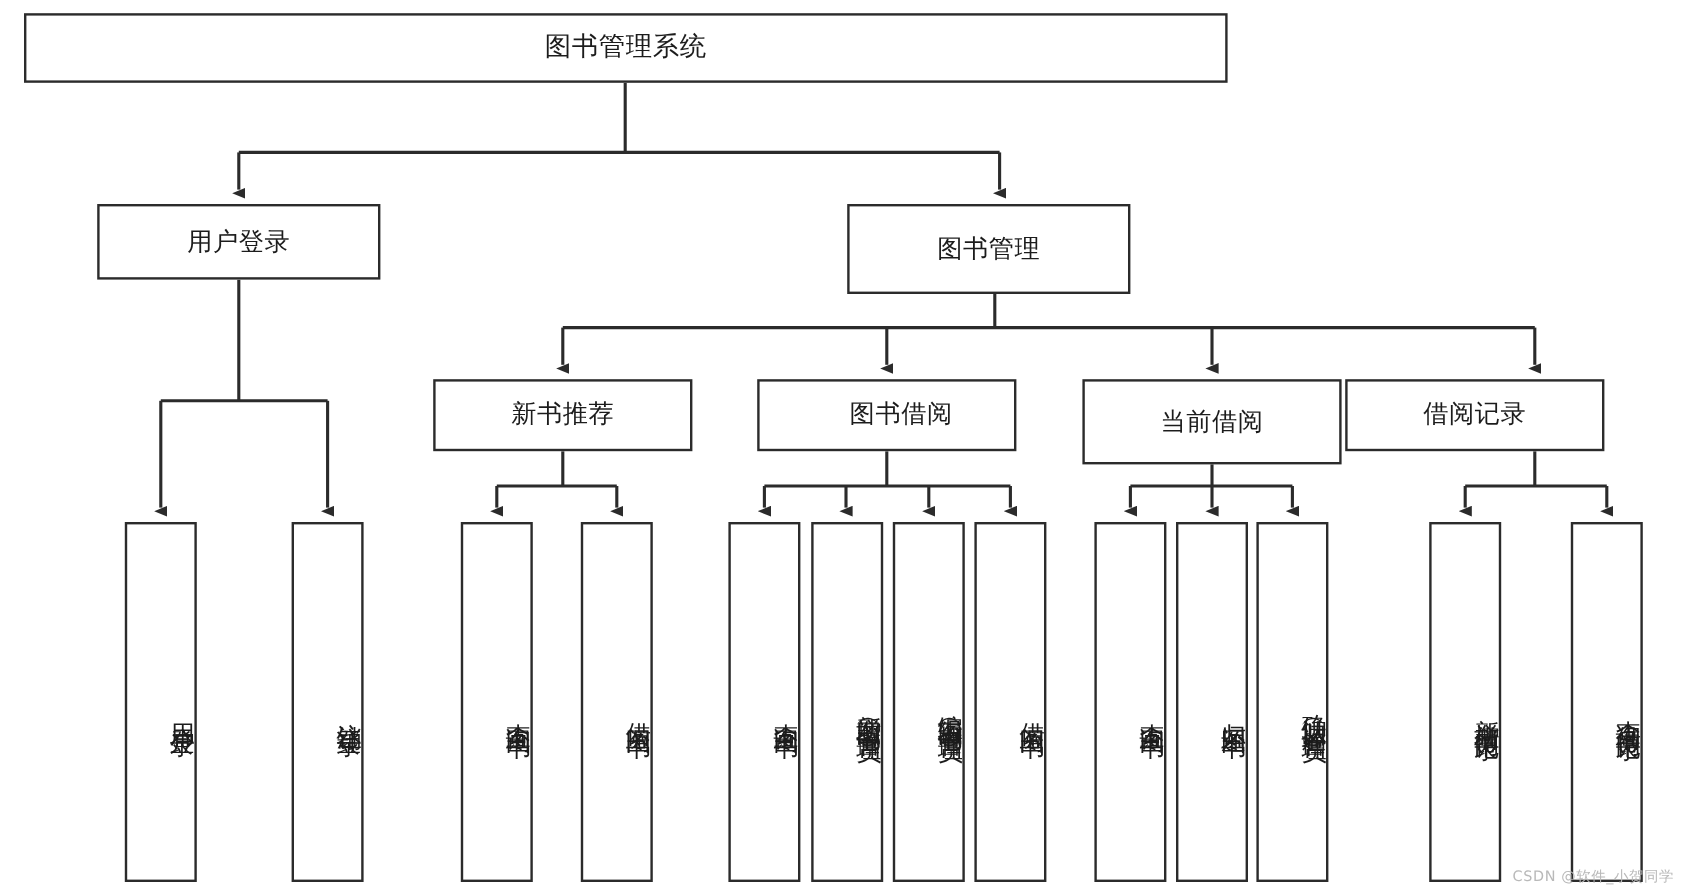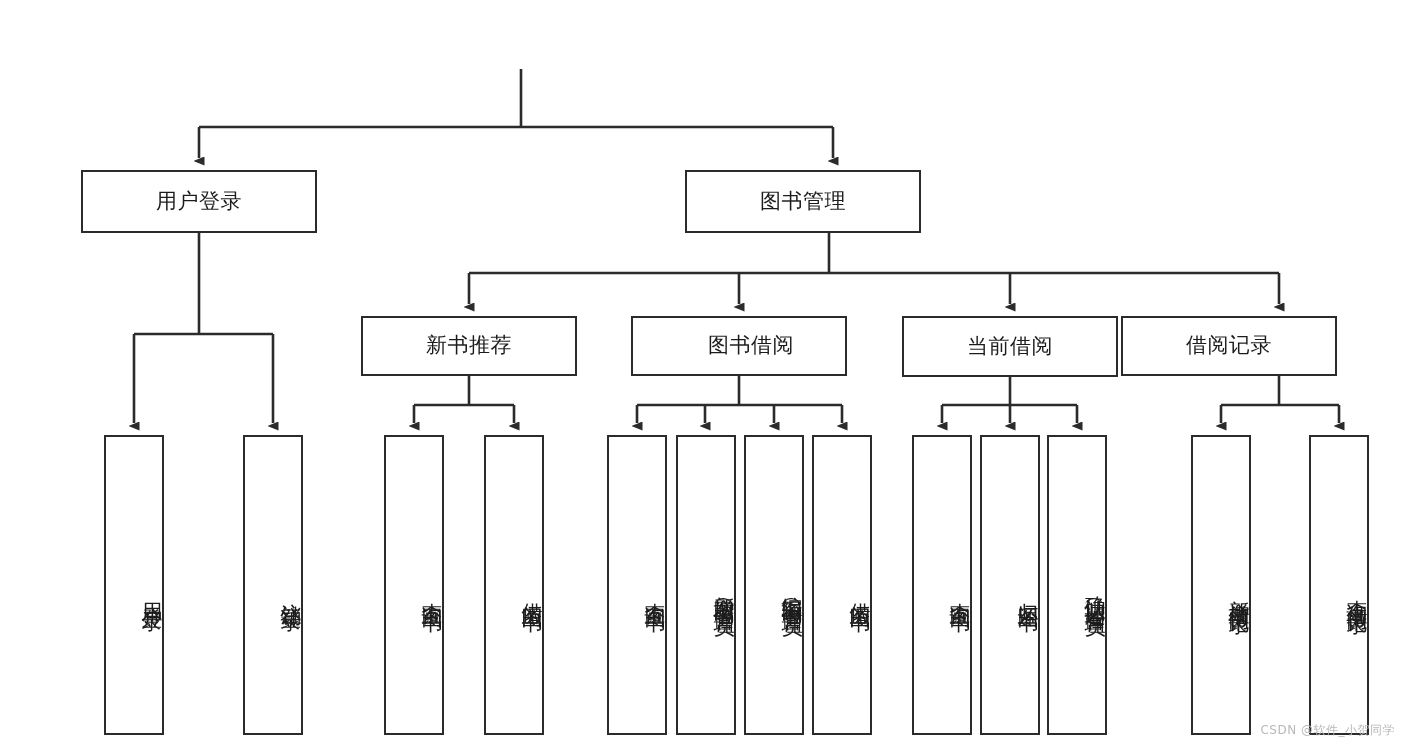--- a/index.html
+++ b/index.html
@@ -116,35 +116,38 @@
       <path d="M1010,405 L1010,423" marker-end="url(#arrow)"></path>
       <path d="M1077,405 L1077,423" marker-end="url(#arrow)"></path>
 
       <path d="M1279,376 L1279,405"></path>
       <path d="M1221,405 L1339,405"></path>
       <path d="M1221,405 L1221,423" marker-end="url(#arrow)"></path>
       <path d="M1339,405 L1339,423" marker-end="url(#arrow)"></path>
     </g>
   </svg>
 
+  <div class="node h root" style="left:20px; top:11px; width:1003px; height:58px;">
+    <span>图书管理系统</span>
+  </div>
 
   <div class="node h" style="left:81px; top:170px; width:236px; height:63px;">
     <span>用户登录</span>
   </div>
-  <div class="node h" style="left:685px; top:170px; width:236px; height:63px;">
+  <div class="node h" style="left:706px; top:170px; width:236px; height:75px;">
     <span>图书管理</span>
   </div>
 
   <div class="node h" style="left:361px; top:316px; width:216px; height:60px;">
     <span>新书推荐</span>
   </div>
   <div class="node h" style="left:631px; top:316px; width:216px; height:60px;padding-left:24px;">
     <span>图书借阅</span>
   </div>
-  <div class="node h" style="left:902px; top:316px; width:216px; height:61px;">
+  <div class="node h" style="left:902px; top:316px; width:216px; height:71px;">
     <span>当前借阅</span>
   </div>
   <div class="node h" style="left:1121px; top:316px; width:216px; height:60px;">
     <span>借阅记录</span>
   </div>
 
   <div class="node v" style="left:104px; top:435px; width:60px; height:300px;">
     <span class="vtext">用户登录</span>
   </div>
   <div class="node v" style="left:243px; top:435px; width:60px; height:300px;">

